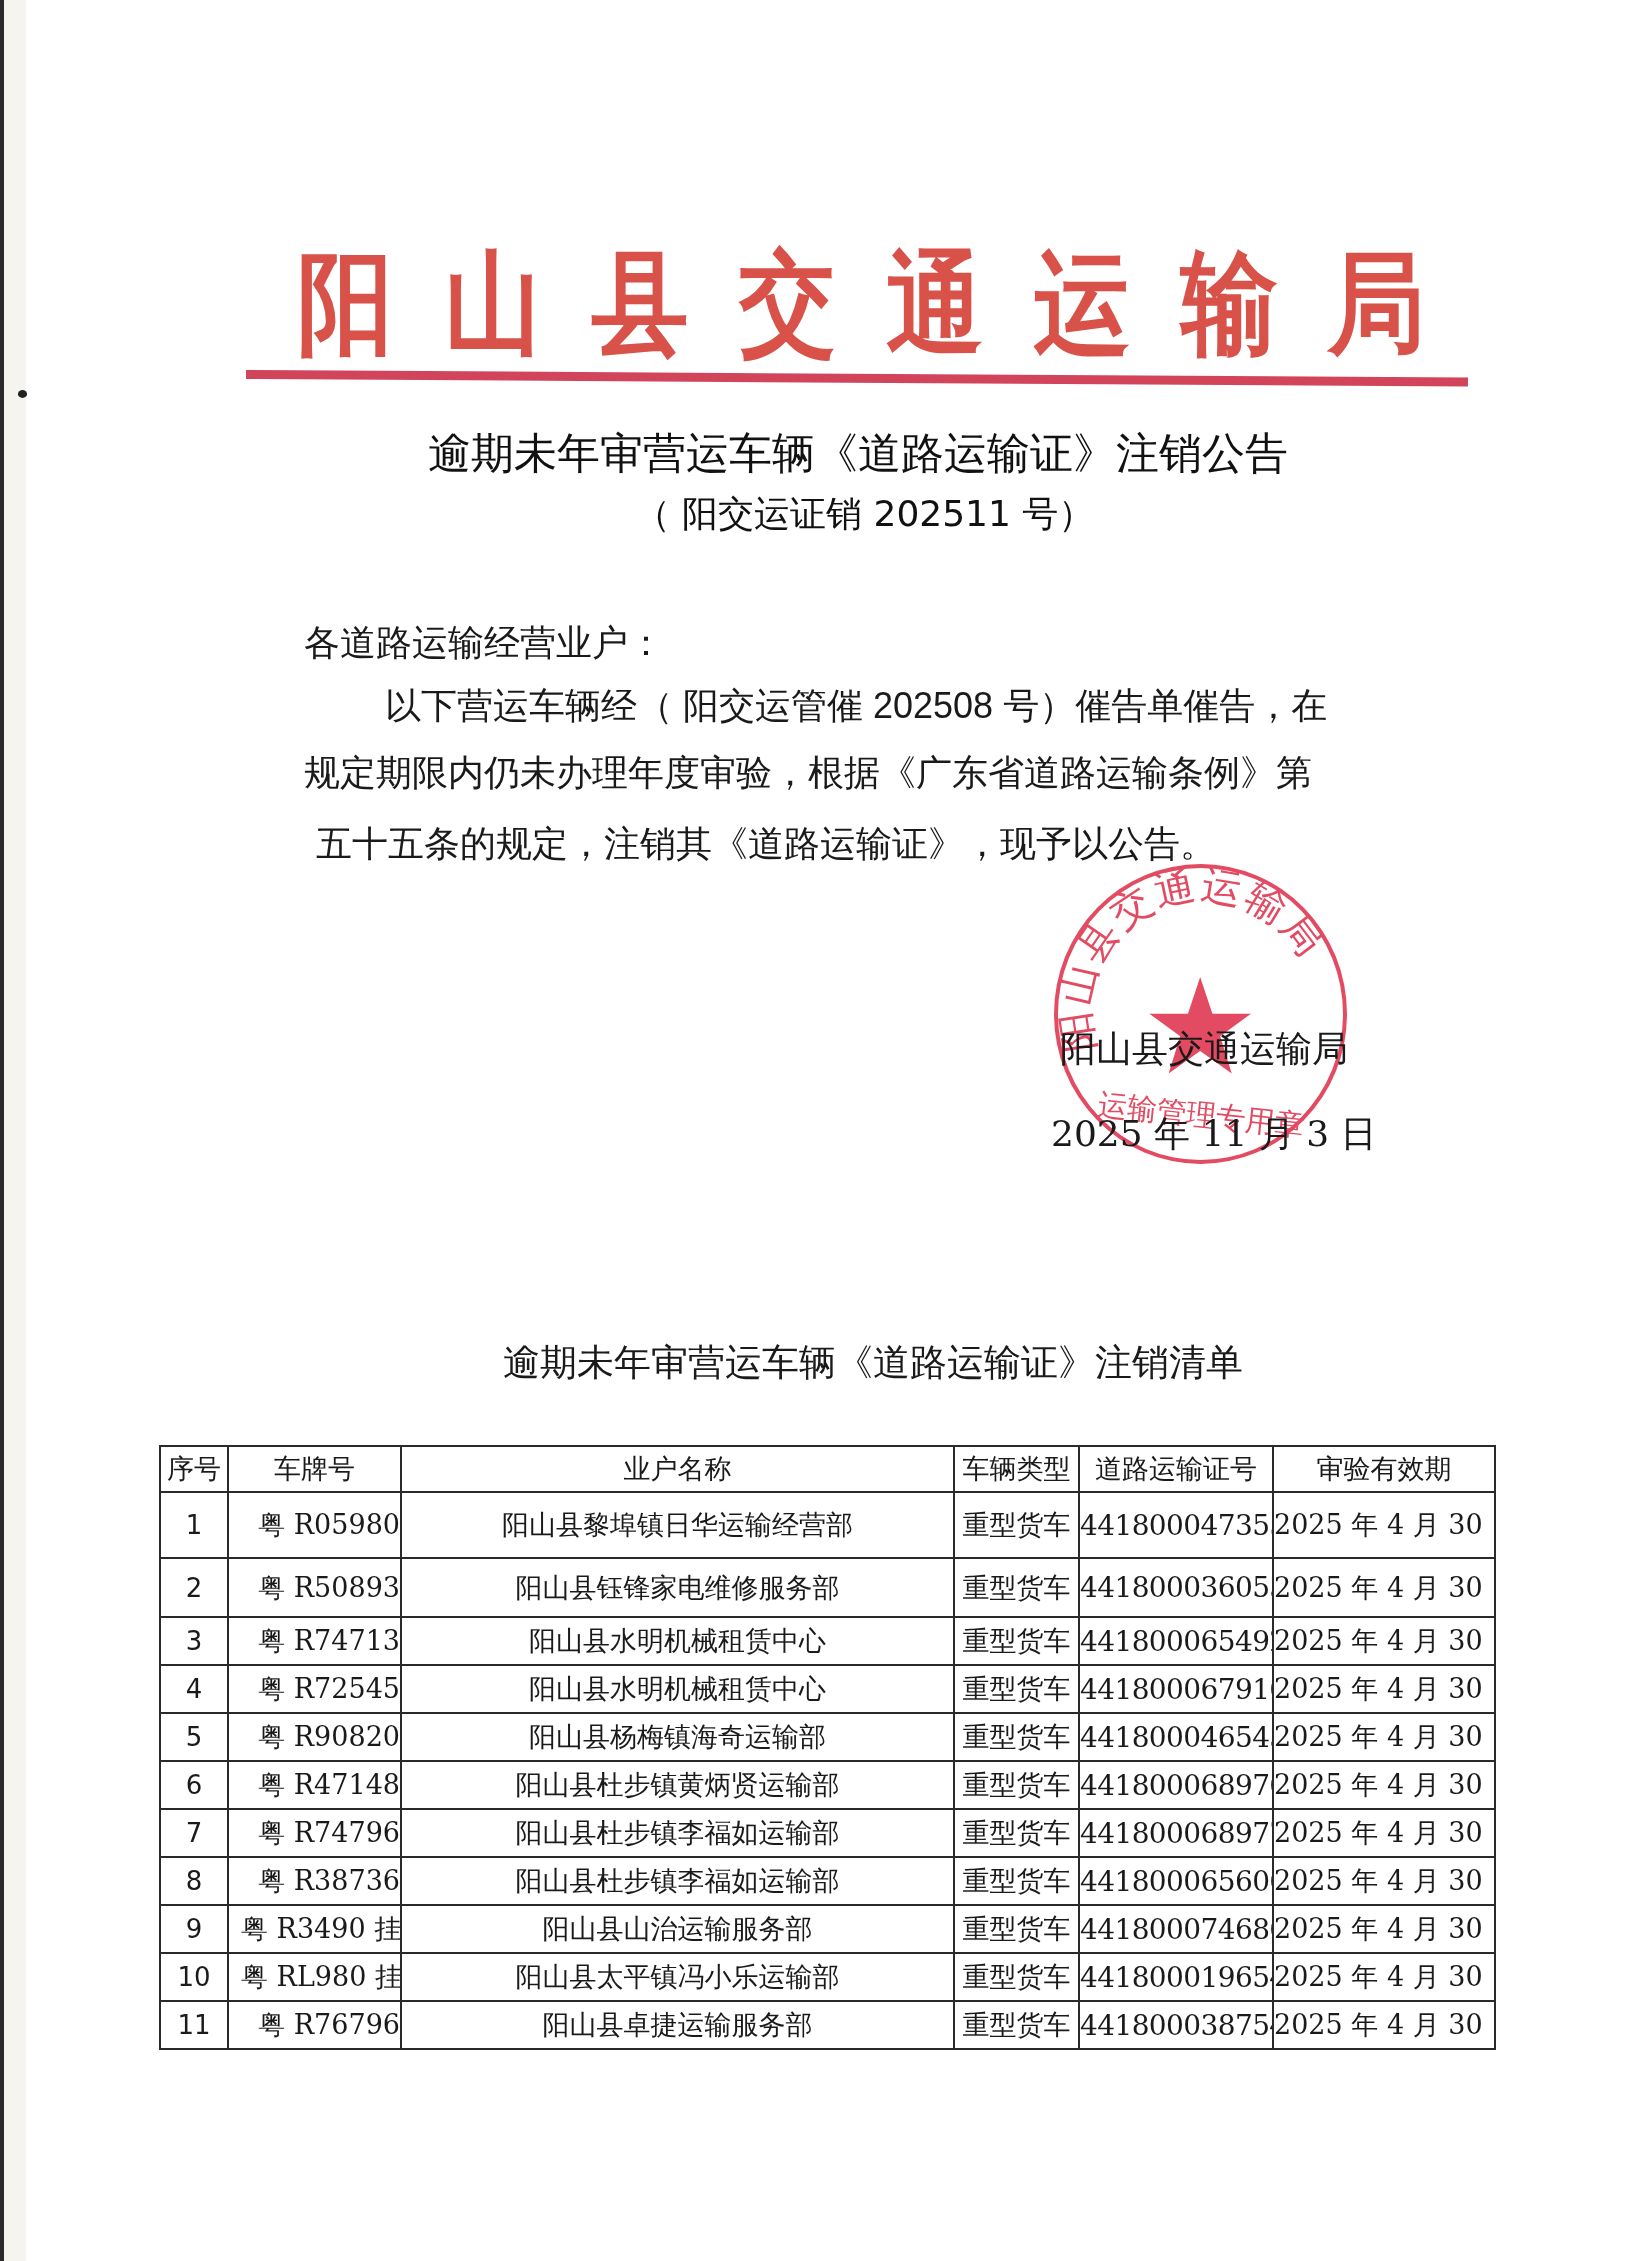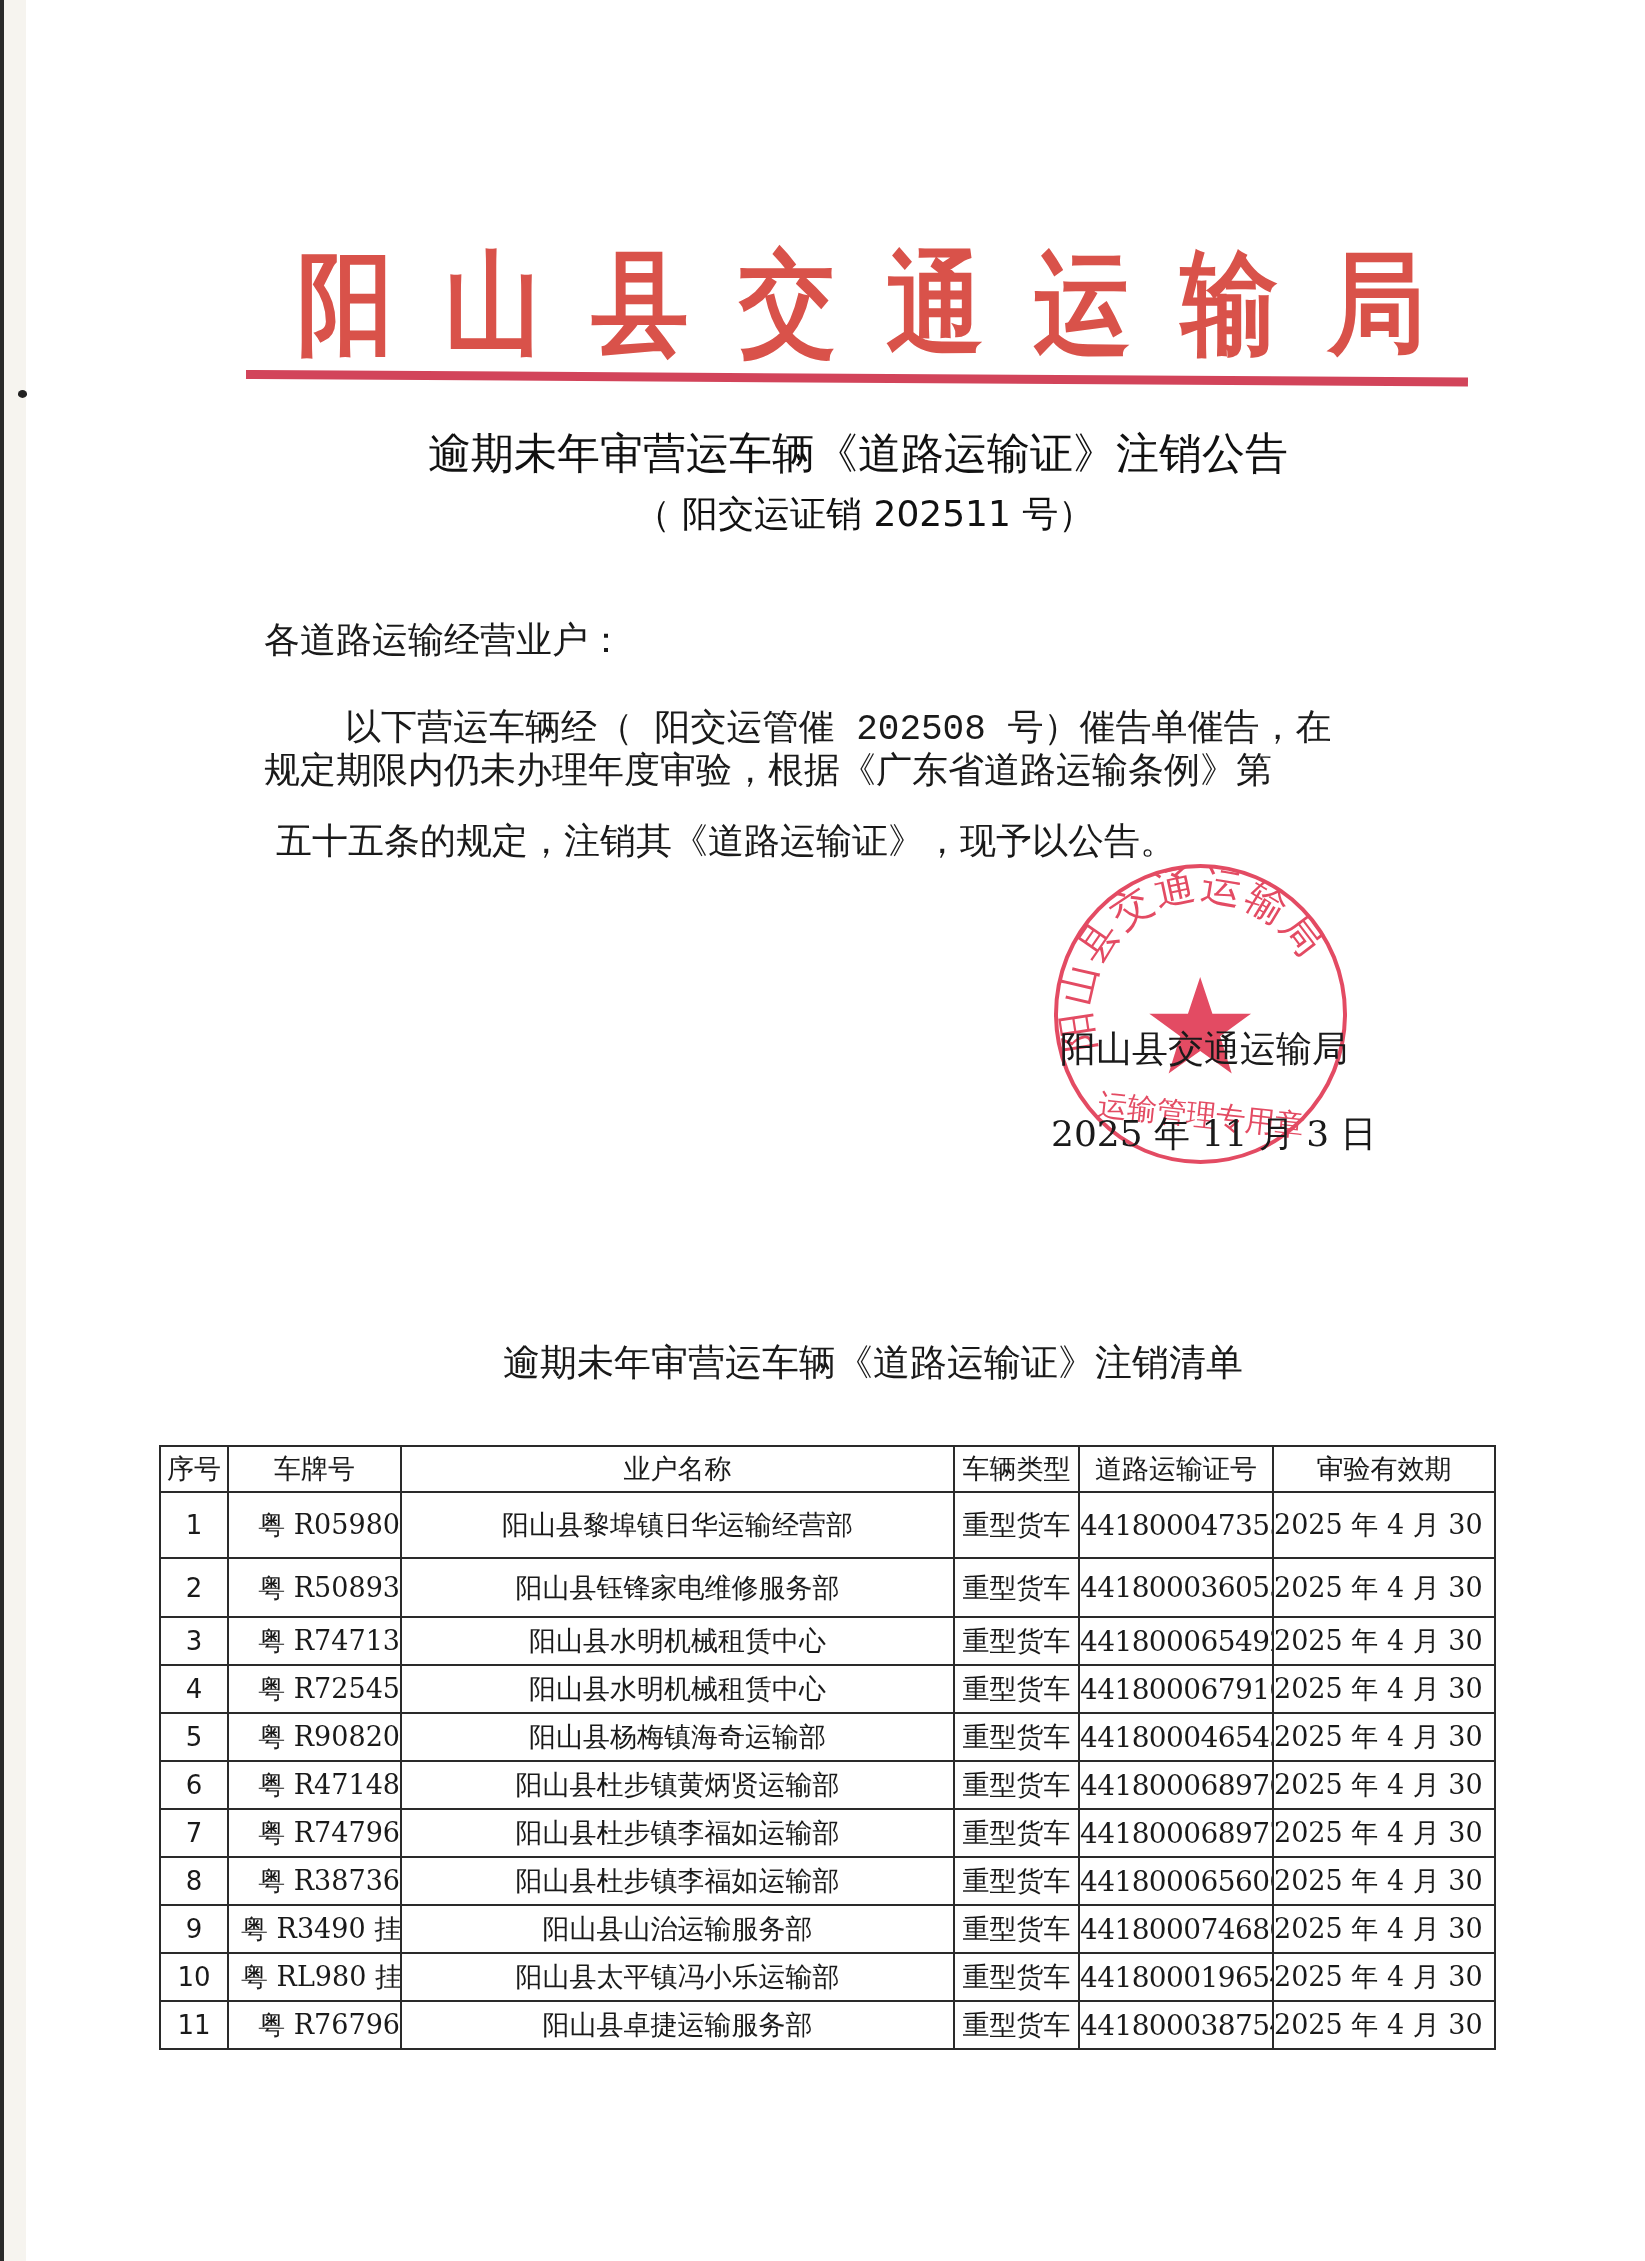--- a/index.html
+++ b/index.html
@@ -30,21 +30,21 @@
 
     .title {
       position: absolute; left: 0; width: 1645px; text-align: center;
       font-family: "DejaVu Sans", sans-serif; font-weight: normal; color: #111;
     }
     .title-main { top: 425px; font-size: 43px; padding-left: 71px; box-sizing: border-box; }
     .title-sub { top: 490px; font-size: 36px; padding-left: 84px; box-sizing: border-box; }
 
     .body-text {
       position: absolute; font-size: 36px; color: #1a1a1a; line-height: 1;
-      font-family: Liberation Mono, monospace; white-space: nowrap;
+      font-family: Liberation Sans, sans-serif; white-space: nowrap; margin-left: 40px;
     }
 
     .signature { position: absolute; font-size: 36px; color: #1a1a1a; font-family: "DejaVu Serif", serif; white-space: nowrap; }
 
     .stamp {
       position: absolute; left: 1054px; top: 864px; width: 293px; height: 300px;
       border: 4.5px solid #e0334e; border-radius: 50%; box-sizing: border-box;
       opacity: 0.88;
     }
     .stamp svg { position: absolute; left: -4.5px; top: -4.5px; width: 293px; height: 300px; }
@@ -87,21 +87,21 @@
   <span>运</span>
   <span>输</span>
   <span>局</span>
 </div>
 <div class="red-rule"></div>
 
 <div class="title title-main">逾期未年审营运车辆《道路运输证》注销公告</div>
 <div class="title title-sub">（ 阳交运证销 202511 号）</div>
 
 <div class="body-text" style="left:264px;top:625px;">各道路运输经营业户：</div>
-<div class="body-text" style="left:345px;top:712px;">以下营运车辆经（ 阳交运管催 202508 号）催告单催告，在</div>
+<div class="body-text" style="left:345px;top:688px;">以下营运车辆经（ 阳交运管催 202508 号）催告单催告，在</div>
 <div class="body-text" style="left:264px;top:755px;">规定期限内仍未办理年度审验，根据《广东省道路运输条例》第</div>
 <div class="body-text" style="left:276px;top:826px;text-align:center;">五十五条的规定，注销其《道路运输证》，现予以公告。</div>
 
 <div class="stamp">
   <svg viewBox="0 0 455 465" xmlns="http://www.w3.org/2000/svg">
     <defs>
       <path id="arcTop" d="M 70 300 A 175 175 0 1 1 390 300" fill="none"></path>
     </defs>
     <text font-family="DejaVu Sans, sans-serif" font-size="62" fill="#e0334e" letter-spacing="4">
       <textPath href="#arcTop" startOffset="2%">阳山县交通运输局</textPath>

